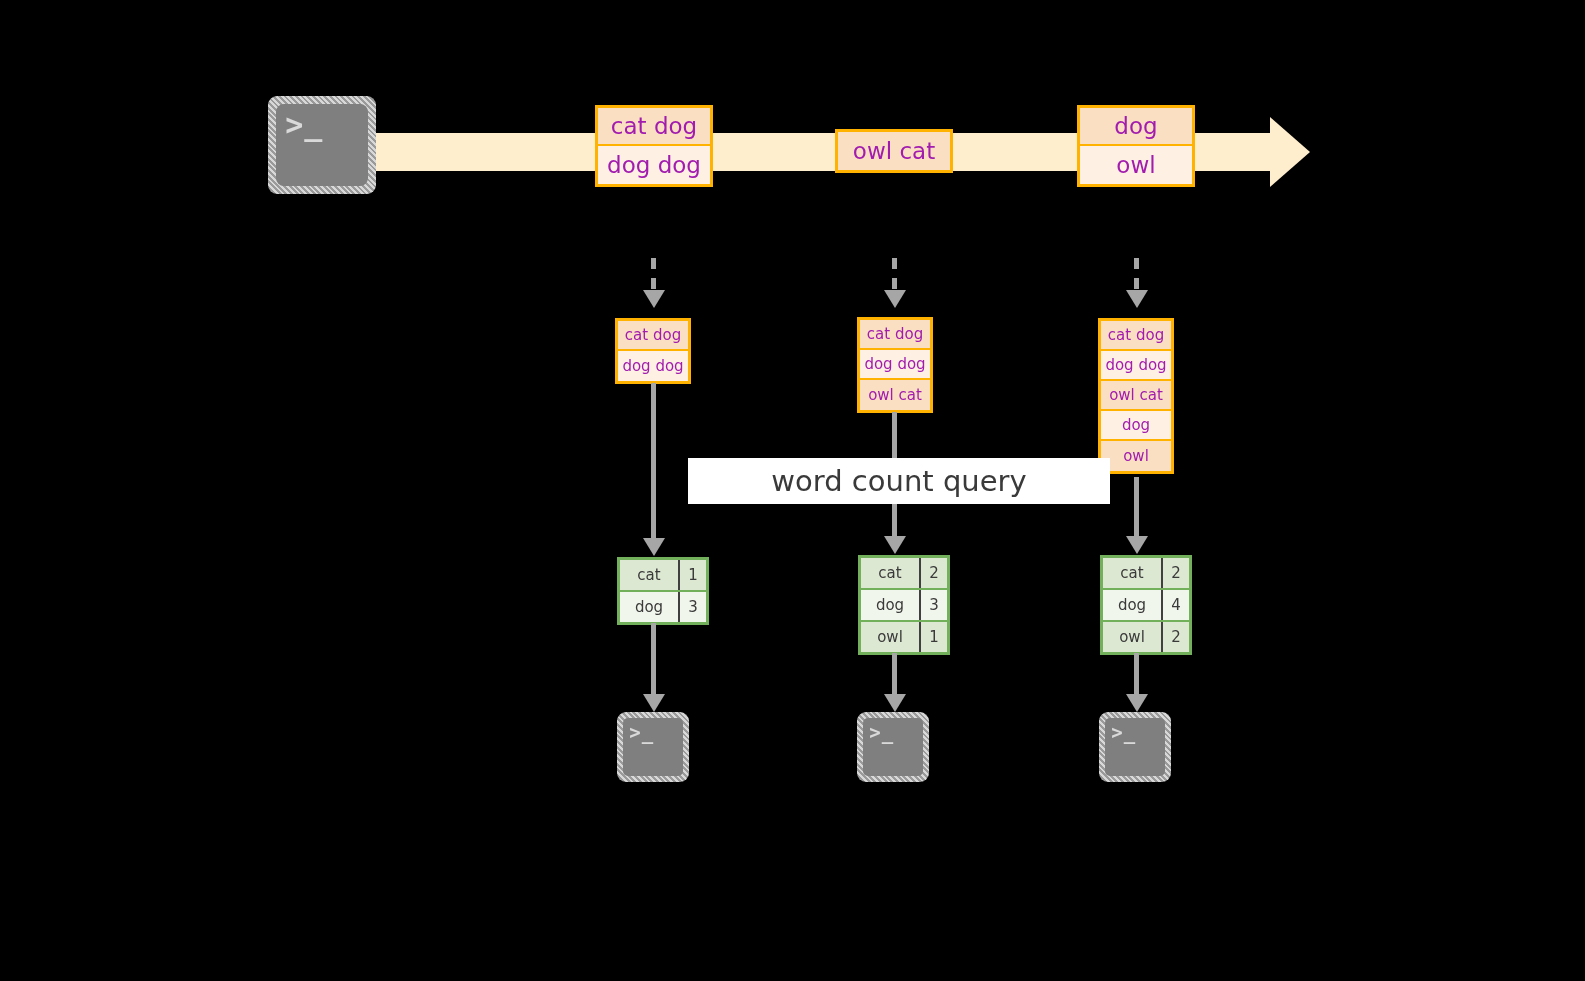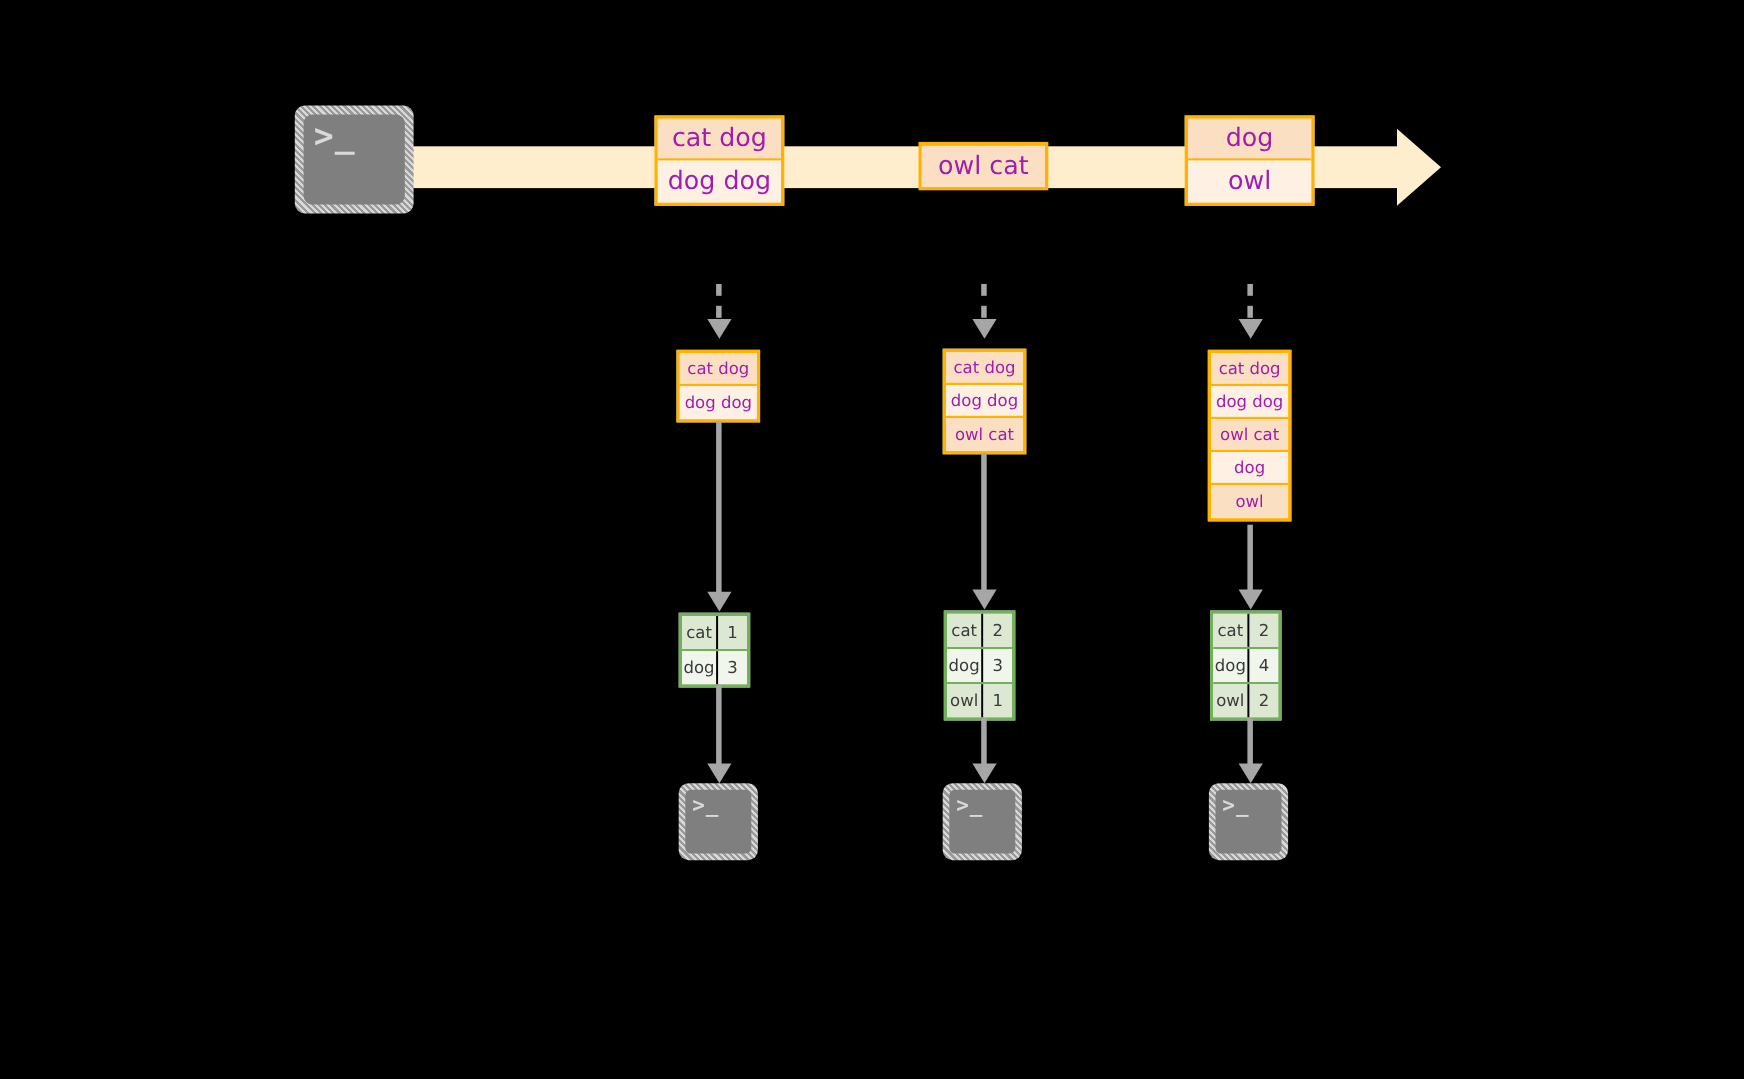--- a/index.html
+++ b/index.html
@@ -84,21 +84,21 @@
     border-bottom:2px solid #73B05B;
   }
   .resrow:last-child{border-bottom:none;}
   .rescell{
     box-sizing:border-box;
     display:flex;align-items:center;justify-content:center;
     font-size:15px;color:#3a3a3a;
     background:#F1F6EC;
     white-space:nowrap;
   }
-  .rescell.key{width:33px;border-right:2px solid #000000;}
+  .rescell.key{width:60px;border-right:2px solid #404040;}
   .rescell.val{width:26px;}
   .resrow.tinted .rescell{background:#DDE8D2;}
 
   
   .vline{
     position:absolute;width:5px;background:#A6A6A6;
   }
   .vdash{
     position:absolute;width:5px;
     background:linear-gradient(#A6A6A6 0 55%,transparent 55% 100%);
@@ -241,14 +241,15 @@
   </div>
 
   <div class="vline" style="left:1134px;top:653px;height:52px;"></div>
   <div class="vhead" style="left:1126px;top:694px;"></div>
 
   <div class="term term-small" style="left:1099px;top:712px;">
     <div class="term-inner"></div>
     <div class="term-glyph">&gt;_</div>
   </div>
 
+  <div class="querylabel">word count query</div>
 
 </div>
 
 </body></html>

